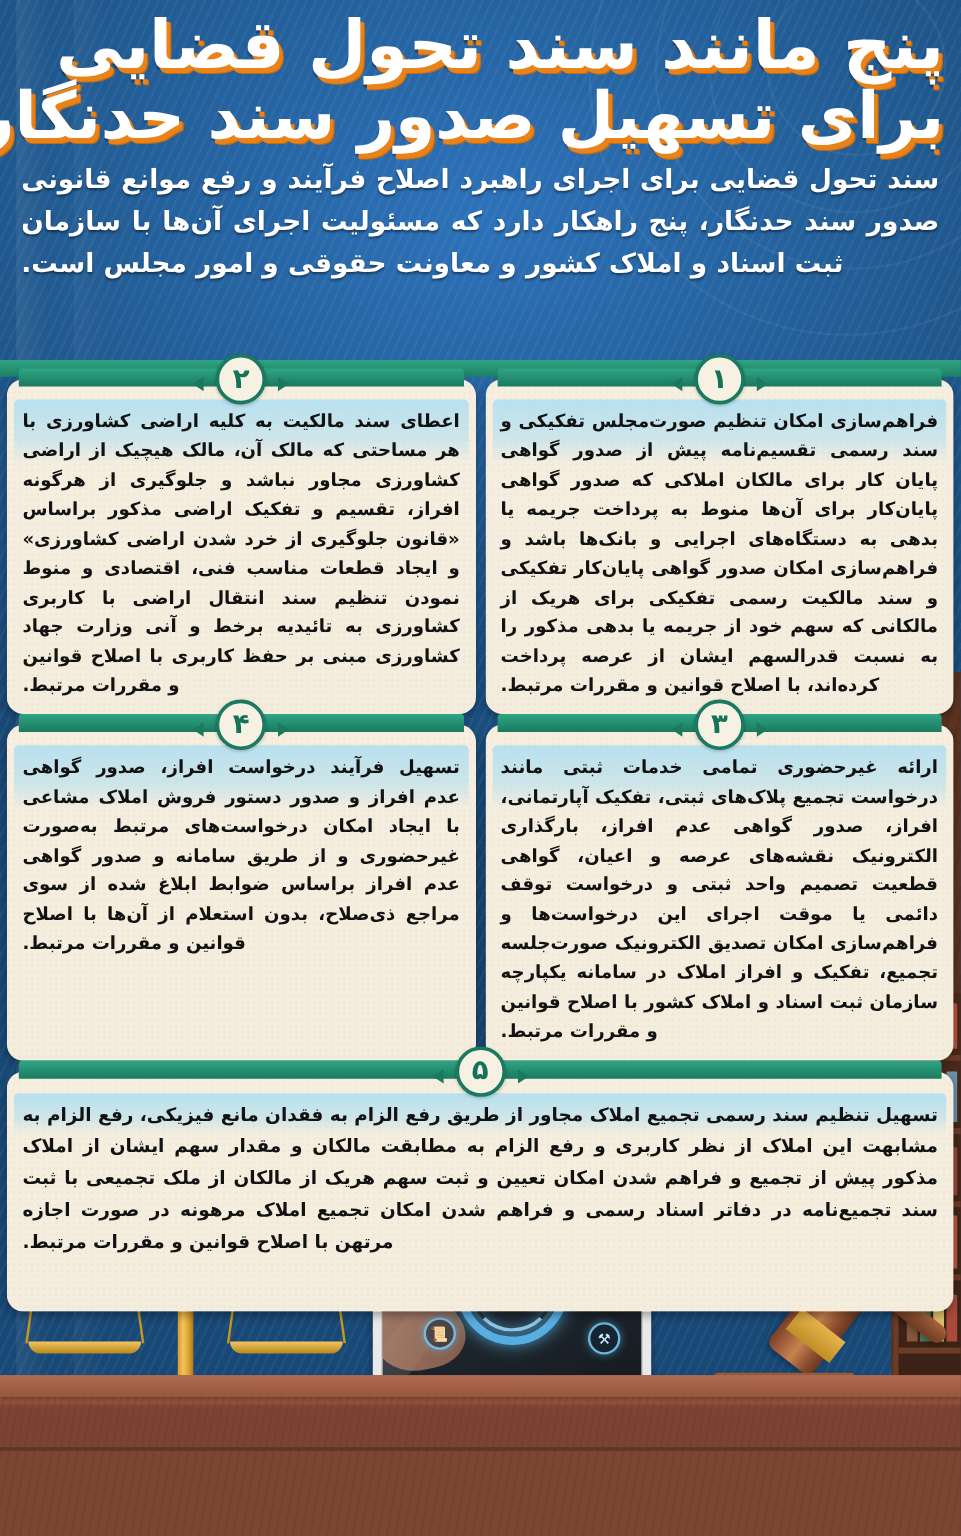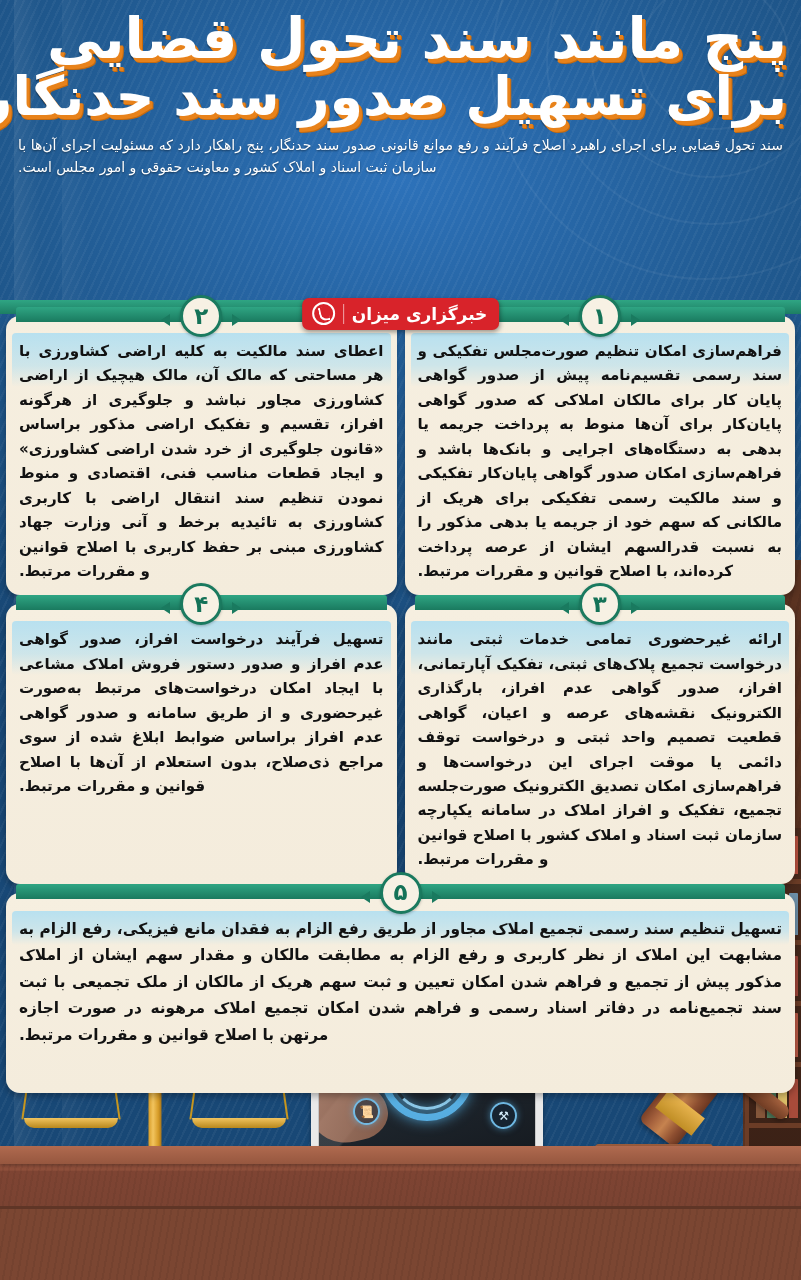--- a/index.html
+++ b/index.html
@@ -65,23 +65,23 @@
       3px 4px 0 #e8821a,
       4px 5px 0 #c56a0f,
       0 2px 1px rgba(0,0,0,0.35);
     white-space: nowrap;
   }
   .title-line.l2 { font-size: 54px; margin-top: 2px; }
 
   .subtitle {
     margin-top: 10px;
     color: #ffffff;
-    font-size: 14px;
+    font-size: 22px;
     line-height: 1.58;
-    font-weight: normal;
+    font-weight: bold;
     text-align: justify;
     text-align-last: left;
     direction: rtl;
     text-shadow: 0 1px 2px rgba(0,0,0,0.45);
     padding: 0 4px;
   }
 
   
   .green-band {
     position: absolute;
@@ -434,25 +434,20 @@
   <div class="vstripe" style="left:62px;opacity:.6;"></div>
 
   <div class="header">
     <div class="title-line l1">پنج مانند سند تحول قضایی</div>
     <div class="title-line l2">برای تسهیل صدور سند حدنگار</div>
     <div class="subtitle">سند تحول قضایی برای اجرای راهبرد اصلاح فرآیند و رفع موانع قانونی صدور سند حدنگار، پنج راهکار دارد که مسئولیت اجرای آن‌ها با سازمان ثبت اسناد و املاک کشور و معاونت حقوقی و امور مجلس است.</div>
   </div>
 
   <div class="green-band" style="top:300px;"></div>
 
-  <div class="brand">
-    <span class="brand-text">خبرگزاری میزان</span>
-    <span class="brand-sep"></span>
-    <span class="brand-mark"></span>
-  </div>
 
   <div class="grid">
 
     <div class="card">
       <div class="card-topbar"></div>
       <div class="num-badge">۱</div>
       <div class="hl"></div>
       <div class="card-body">فراهم‌سازی امکان تنظیم صورت‌مجلس تفکیکی و سند رسمی تقسیم‌نامه پیش از صدور گواهی پایان کار برای مالکان املاکی که صدور گواهی پایان‌کار برای آن‌ها منوط به پرداخت جریمه یا بدهی به دستگاه‌های اجرایی و بانک‌ها باشد و فراهم‌سازی امکان صدور گواهی پایان‌کار تفکیکی و سند مالکیت رسمی تفکیکی برای هریک از مالکانی که سهم خود از جریمه یا بدهی مذکور را به نسبت قدرالسهم ایشان از عرصه پرداخت کرده‌اند، با اصلاح قوانین و مقررات مرتبط.</div>
     </div>
 

